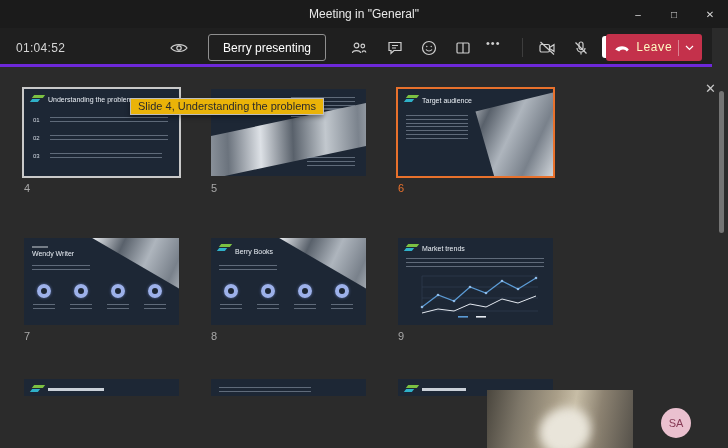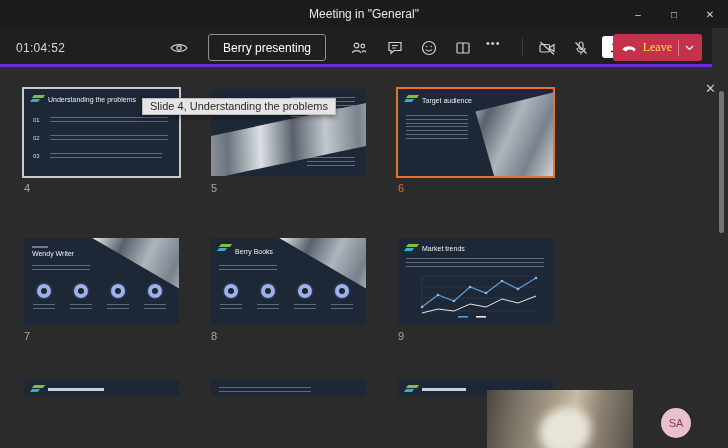--- a/index.html
+++ b/index.html
@@ -23,22 +23,22 @@
   .tb-icon svg { width:18px; height:18px; stroke:#cfcfcf; fill:none; stroke-width:1.2; }
   .stop-btn { position:absolute; left:208px; top:6px; height:27px; padding:0 14px; background:transparent;
     border:1px solid #8f8f8f; border-radius:3px; color:#fff; font-size:12px; cursor:pointer; font-family:inherit; }
   .more-dots { position:absolute; left:486px; top:9px; color:#cfcfcf; font-size:11px; letter-spacing:1px;
     background:none; border:none; cursor:pointer; }
   .tb-divider { position:absolute; left:522px; top:10px; width:1px; height:19px; background:#3d3d3d; }
   .share-box { position:absolute; left:602px; top:8px; width:26px; height:22px; background:#ffffff;
     border:none; border-radius:3px; cursor:pointer; display:grid; place-items:center; }
   .share-box svg { width:14px; height:14px; stroke:#1f1f1f; fill:none; stroke-width:1.4; }
   .leave-btn { position:absolute; right:10px; top:6px; height:27px; background:#c4314b; border:none;
-    border-radius:3px; color:#fde047; display:flex; align-items:center; padding:12px 8px; gap:6px;
-    font-size:12px; cursor:pointer; font-family:Liberation Serif, serif; }
+    border-radius:3px; color:#fef9c3; display:flex; align-items:center; padding:12px 8px; gap:6px;
+    font-size:12px; cursor:pointer; font-family:Liberation Mono, monospace; }
   .leave-div { width:1px; height:16px; background:rgba(255,255,255,.4); }
 
   
   .content { position:absolute; left:0; top:67px; width:728px; height:381px; background:#2b2b2b; }
   .grid-close { position:absolute; right:12px; top:14px; background:none; border:none; color:#c9c9c9;
     font-size:13px; cursor:pointer; }
   .scroll-thumb { position:absolute; right:4px; top:24px; width:5px; height:142px; background:#747474;
     border-radius:3px; cursor:grab; }
 
   .slide { position:absolute; width:155px; height:87px; background:#1d2735; overflow:hidden; cursor:pointer; }
@@ -57,23 +57,23 @@
   .photo-band { position:absolute; left:-18px; top:30px; width:200px; height:42px;
     transform:rotate(-12deg); background:linear-gradient(100deg,
       #a9b0b8 0%, #6b737d 18%, #dde1e6 34%, #59616b 50%, #c2c8ce 66%, #7b838d 82%, #d5d9de 100%); }
   .lnum { position:absolute; color:#d7dde6; font-size:6px; }
   .donut { position:absolute; width:14px; height:14px; border-radius:50%;
     border:4px solid #9db1ea; box-shadow:0 0 3px rgba(125,153,230,.6); }
   .snum { position:absolute; color:#a8a8a8; font-size:11px; }
   .snum.current { color:#e8712c; }
   .sliver { position:absolute; top:312px; width:155px; height:17px; background:#1d2735; overflow:hidden; }
 
-  .tooltip { position:absolute; left:130px; top:31px; background:#e5e5e5; border:1px solid #bdbdbd;
+  .tooltip { position:absolute; left:130px; top:31px; background:#eab308; border:1px solid #bdbdbd;
     color:#2b2b2b; font-size:11px; padding:1px 7px 2px; white-space:nowrap; z-index:10;
-    box-shadow:0 2px 5px rgba(0,0,0,.4);margin-left:12px; }
+    box-shadow:0 2px 5px rgba(0,0,0,.4); }
 
   
   .webcam { position:absolute; left:487px; top:323px; width:146px; height:58px; overflow:hidden;
     background:linear-gradient(100deg,#4a463e 0%,#7d7668 22%,#a99e88 45%,#c7bda6 58%,#8c8271 75%,#55514a 100%); }
   .webcam .blob { position:absolute; left:52px; top:18px; width:52px; height:46px; background:#e9e5da;
     border-radius:48%; filter:blur(5px); transform:rotate(-24deg); }
   .avatar { position:absolute; left:661px; top:341px; width:30px; height:30px; border-radius:50%;
     background:#eac0cf; color:#873a56; font-size:11px; font-weight:normal; display:grid; place-items:center;
     cursor:pointer; }
 

